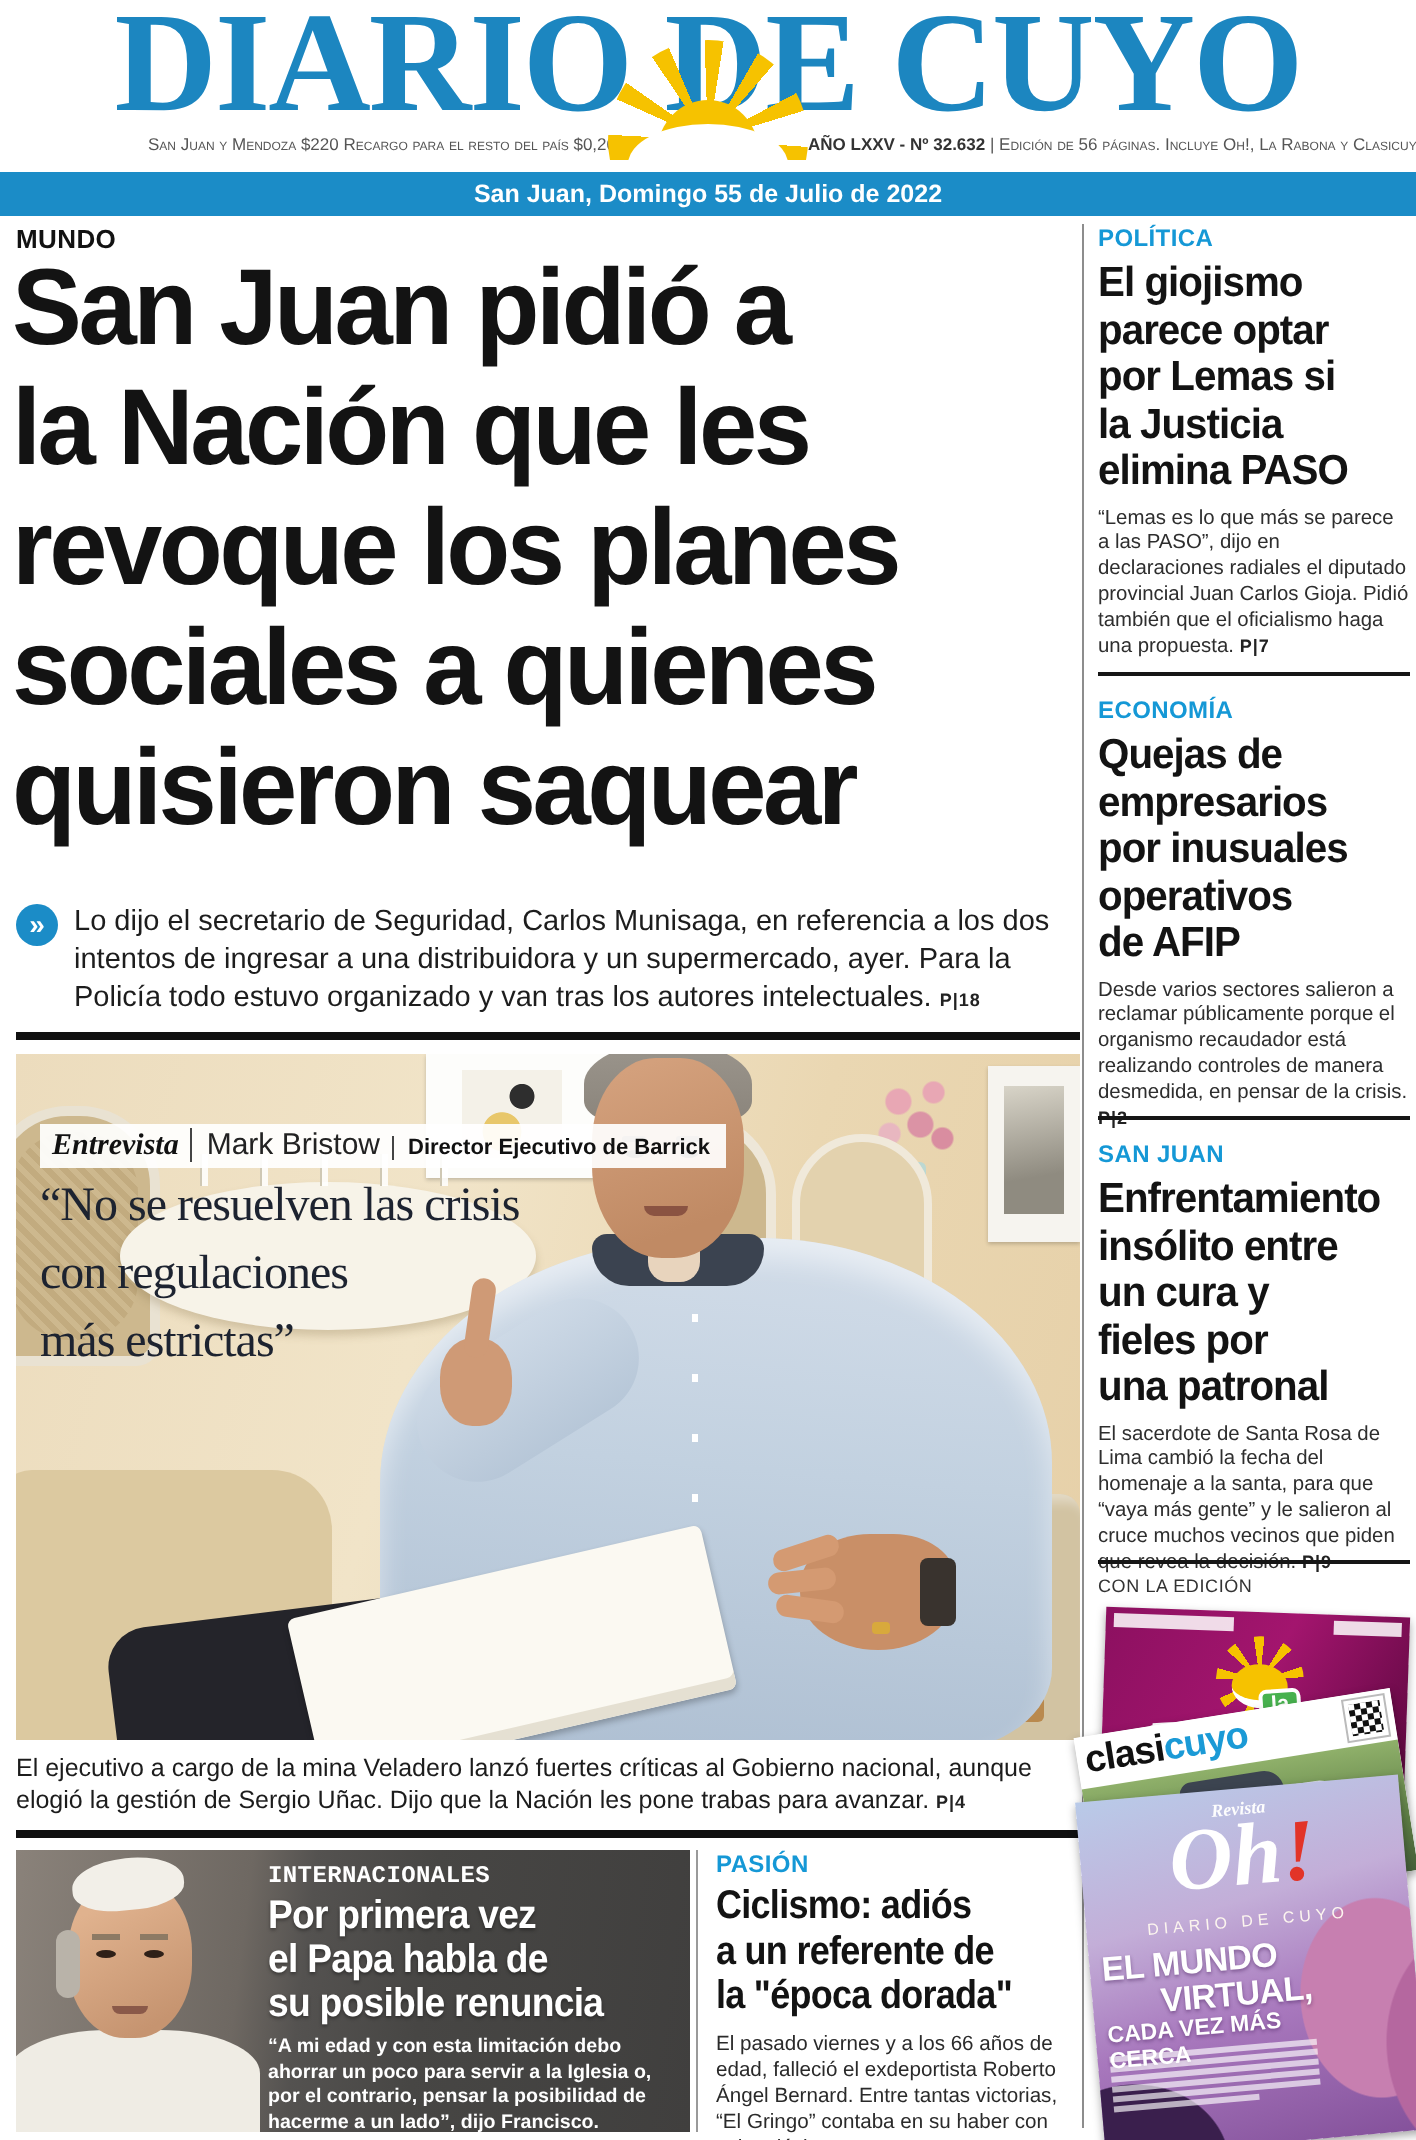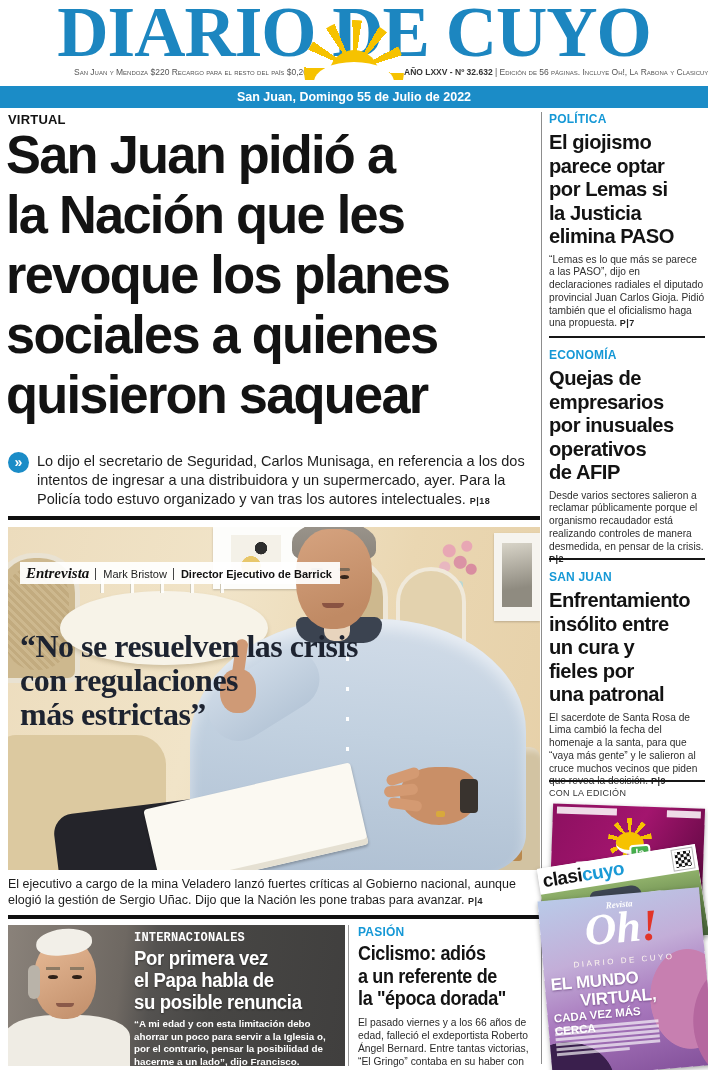--- a/index.html
+++ b/index.html
@@ -89,24 +89,24 @@
   .handR { left:392px; top:240px; width:78px; height:58px; border-radius:45% 40% 50% 50%; background:#c98f67; }
   .fingerR { position:absolute; width:34px; height:11px; border-radius:6px; background:#d49a72; }
   .watch { left:452px; top:252px; width:18px; height:34px; background:#39332e; border-radius:4px; }
   .ring { left:428px; top:284px; width:9px; height:6px; background:#d8a93c; border-radius:2px; }
   .armchair { left:428px; top:220px; width:104px; height:124px; background:#d2c3a2; border-radius:14px 10px 0 0;
     box-shadow:inset 4px 4px 6px rgba(255,255,255,.4); }
   .wood { left:468px; top:316px; width:46px; height:18px; background:#b9894e; border-radius:3px; }
 
   .interview-strip { left:20px; top:562px; background:rgba(255,255,255,.92); padding:2px 8px 2px 6px; white-space:nowrap; }
   .interview-strip .lbl { font-family:"Liberation Serif", serif; font-style:italic; font-weight:bold; font-size:15px; color:#111; }
-  .interview-strip .per { font-size:11px; color:#222; border-left:1px solid #444; padding-left:7px; margin-left:6px; }
+  .interview-strip .per { font-size:15px; color:#222; border-left:1px solid #444; padding-left:7px; margin-left:6px; }
   .interview-strip .rol { font-size:11px; font-weight:bold; color:#111; border-left:1px solid #444; padding-left:7px; margin-left:6px; }
-  #quote { left:20px; top:586px; width:360px; font-family:"Liberation Serif", serif; font-weight:bold;
-    font-size:32px; line-height:34px; color:#1d2330; letter-spacing:-.5px;margin-top:43px; }
+  #quote { left:20px; top:586px; width:360px; font-family:"Liberation Serif", serif; font-weight:normal;
+    font-size:24px; line-height:34px; color:#1d2330; letter-spacing:-.5px; }
   #caption { left:8px; top:876px; width:532px; font-size:12.5px; line-height:16px; color:#1c1c1c; }
 
   
   #intl { left:8px; top:925px; width:337px; height:141px; overflow:hidden;
     background:linear-gradient(97deg,#8a827a 0,#6e6862 118px,#545250 150px,#474644 210px,#403f3e 100%); }
   .pope-head { left:26px; top:14px; width:62px; height:80px; border-radius:46%;
     background:linear-gradient(150deg,#e0b28e 20%,#c69470 85%); }
   .pope-cap { left:28px; top:4px; width:56px; height:26px; border-radius:50% 50% 42% 42%; background:#f2efe8; transform:rotate(-6deg); }
   .pope-hairL { left:20px; top:40px; width:12px; height:34px; border-radius:6px; background:#b9b3a9; }
   .pope-eye { width:10px; height:4px; border-radius:50%; background:#2e2018; top:50px; }
@@ -193,21 +193,21 @@
       <div class="sun-core"></div>
       <div class="sun-cloud"></div>
     </div>
     <div class="abs mast-fineline" style="left:74px;">San Juan y Mendoza $220 Recargo para el resto del país $0,20</div>
     <div class="abs mast-fineline" style="left:404px;"><b>AÑO LXXV - Nº 32.632</b><span> | Edición de 56 páginas. Incluye Oh!, La Rabona y Clasicuyo</span></div>
   </div>
   <div id="datebar" class="abs">
     <span>San Juan, Domingo 55 de Julio de 2022</span>
   </div>
 
-  <div id="lead-kicker" class="abs kicker dark">VIRTUAL</div>
+  <div id="lead-kicker" class="abs kicker dark">MUNDO</div>
   <div id="lead-headline" class="abs">San Juan pidió a<br>la Nación que les<br>revoque los planes<br>sociales a quienes<br>quisieron saquear</div>
   <div id="lead-summary" class="abs">
     <div class="chev-badge">»</div>
     <p><span>Lo dijo el secretario de Seguridad, Carlos Munisaga, en referencia a los dos intentos de ingresar a una distribuidora y un supermercado, ayer. Para la Policía todo estuvo organizado y van tras los autores intelectuales. </span><span class="pref">P|18</span></p>
   </div>
   <div class="abs rule-thick" style="top:516px;"></div>
 
   <div id="photo" class="abs">
     <div class="ph frame1">
         <i></i>

